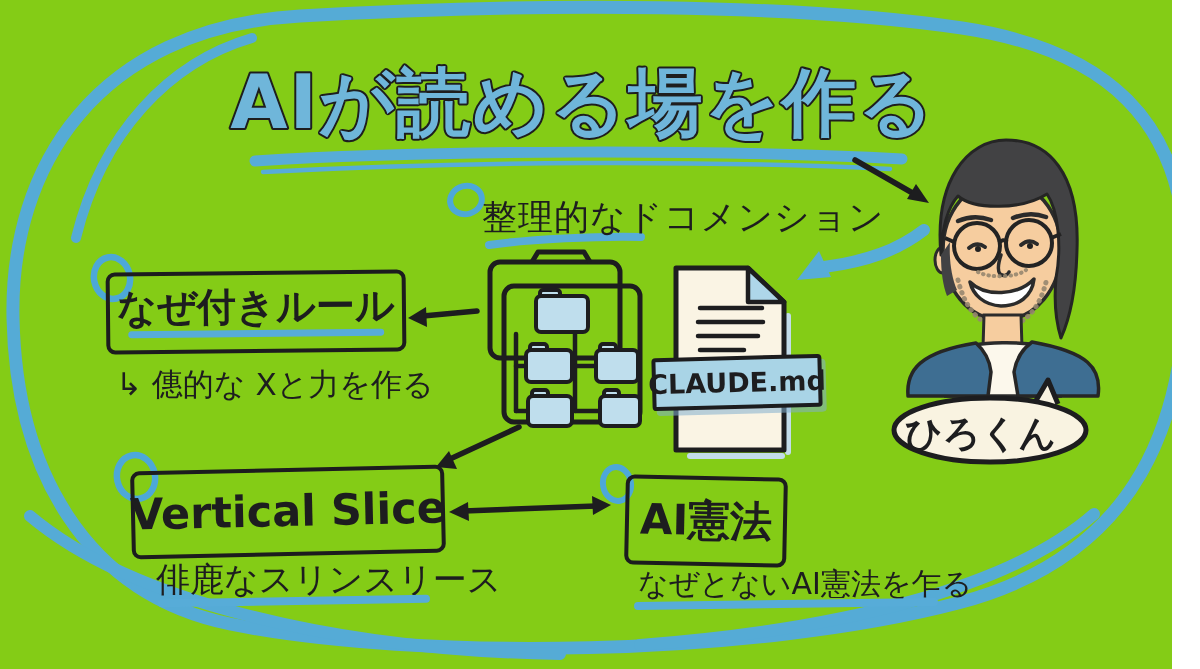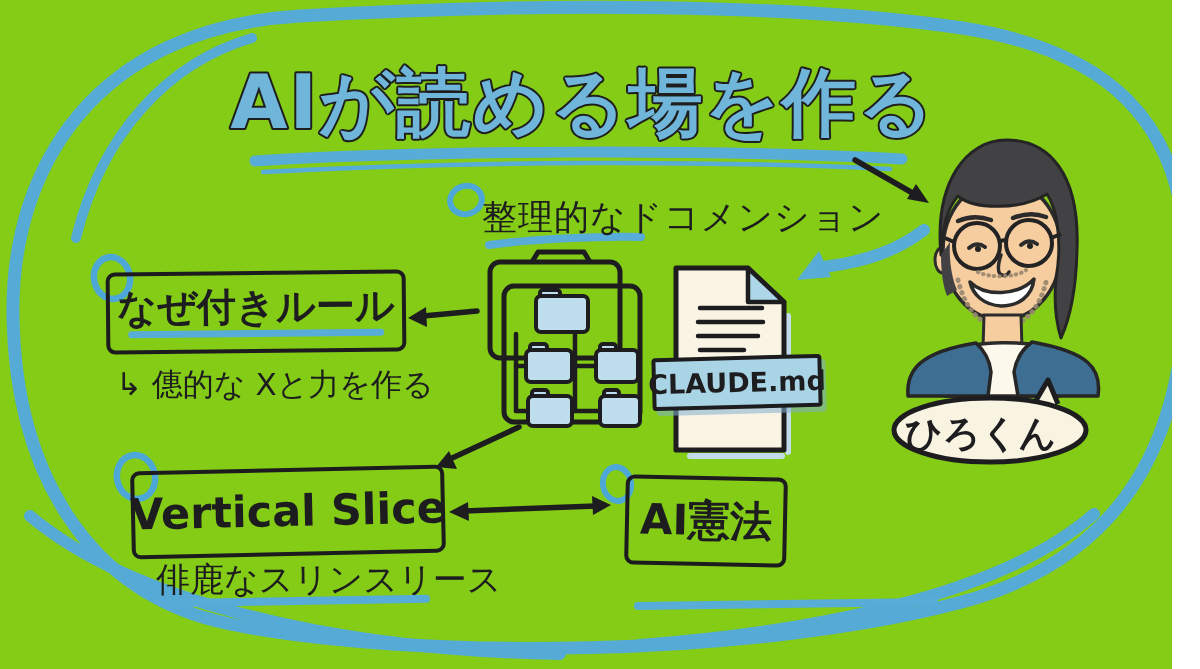--- a/index.html
+++ b/index.html
@@ -173,20 +173,21 @@
 
   <div class="sketchbox" style="left:131px;top:468px;width:306px;height:80px;transform:rotate(-1.3deg);">
     <span class="boxlabel" style="font-size:43px;">Vertical Slice</span>
   </div>
   <div class="abs txt" style="left:156px;top:557px;font-size:34px;">俳鹿なスリンスリース</div>
   <div class="abs blue-underline" style="left:158px;top:597px;width:272px;height:8px;transform:rotate(-1deg);"></div>
 
   <div class="sketchbox" style="left:625px;top:476px;width:154px;height:82px;transform:rotate(1.2deg);">
     <span class="boxlabel" style="font-size:42px;">AI憲法</span>
   </div>
+  <div class="abs txt" style="left:638px;top:564px;font-size:30px;">なぜとないAI憲法を乍る</div>
   <div class="abs blue-underline" style="left:634px;top:600px;width:304px;height:8px;transform:rotate(-0.8deg);"></div>
 
   <div class="banner" style="left:652px;top:356px;width:162px;height:45px;font-size:27px;transform:rotate(-1.5deg);">
     <span>CLAUDE.md</span>
   </div>
 
   <div class="bubble-label" style="left:905px;top:409px;width:170px;font-size:37px;">ひろくん</div>
 
 </div>
 

